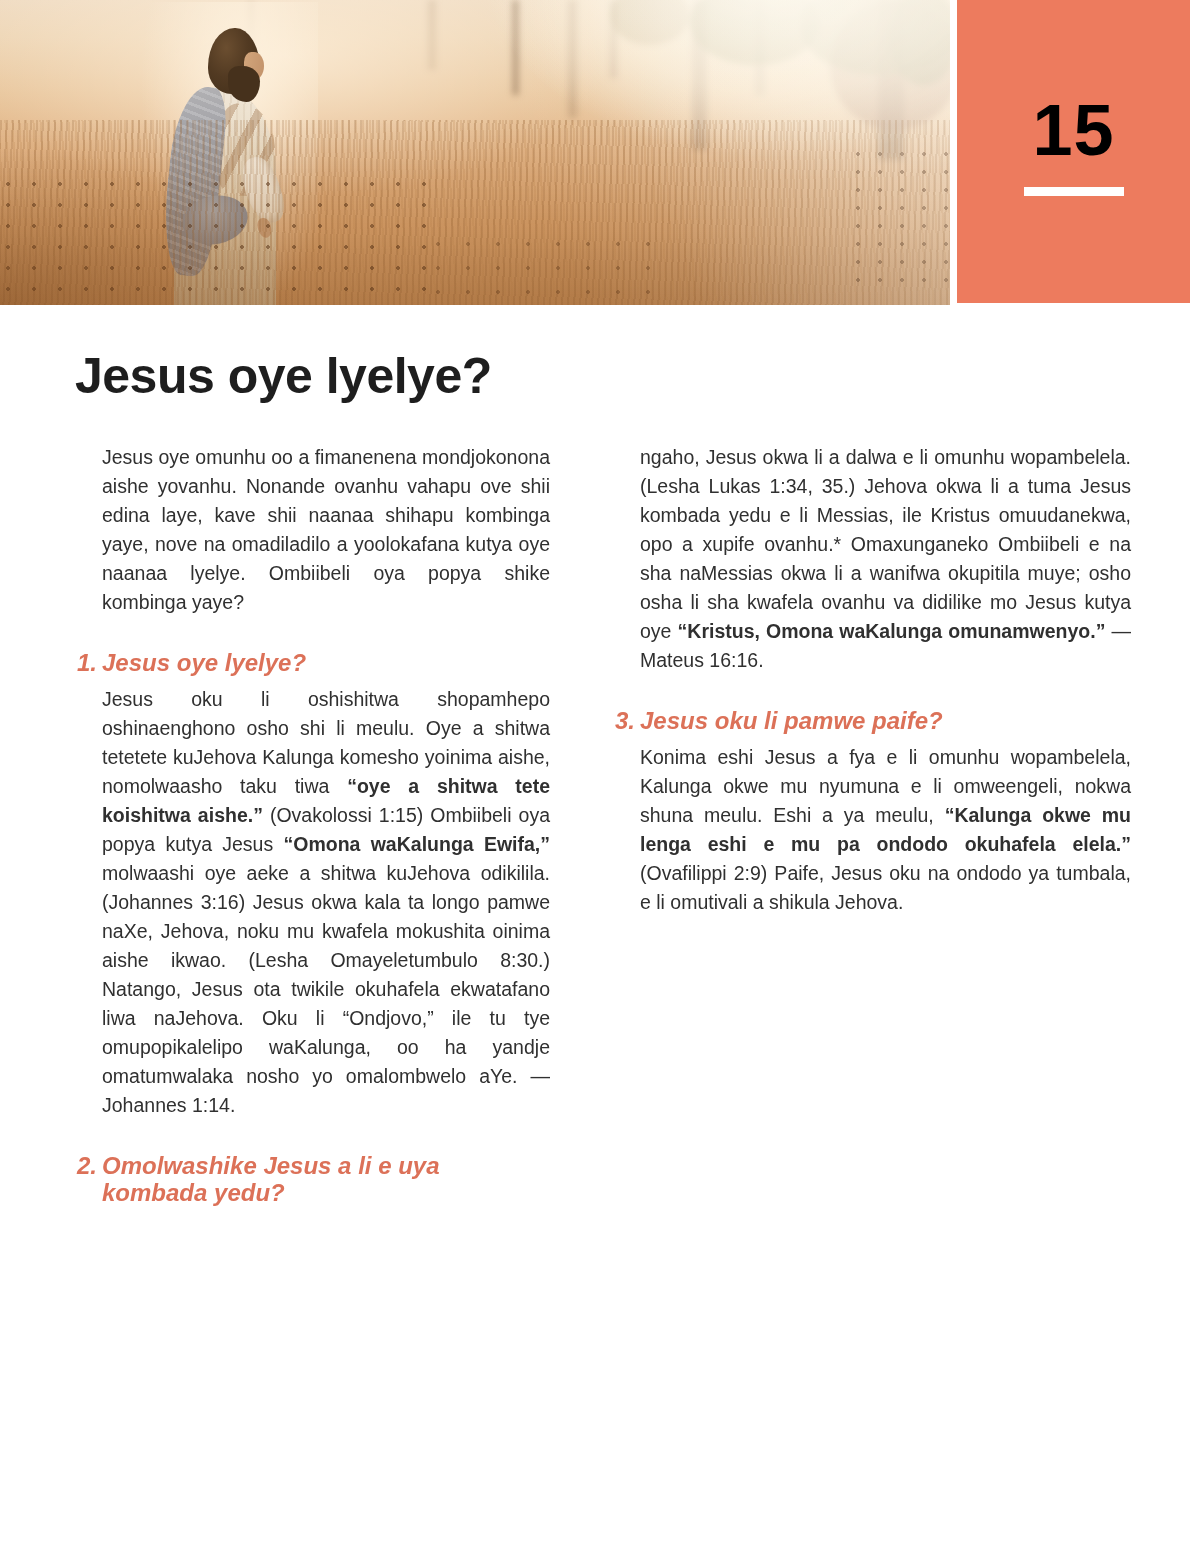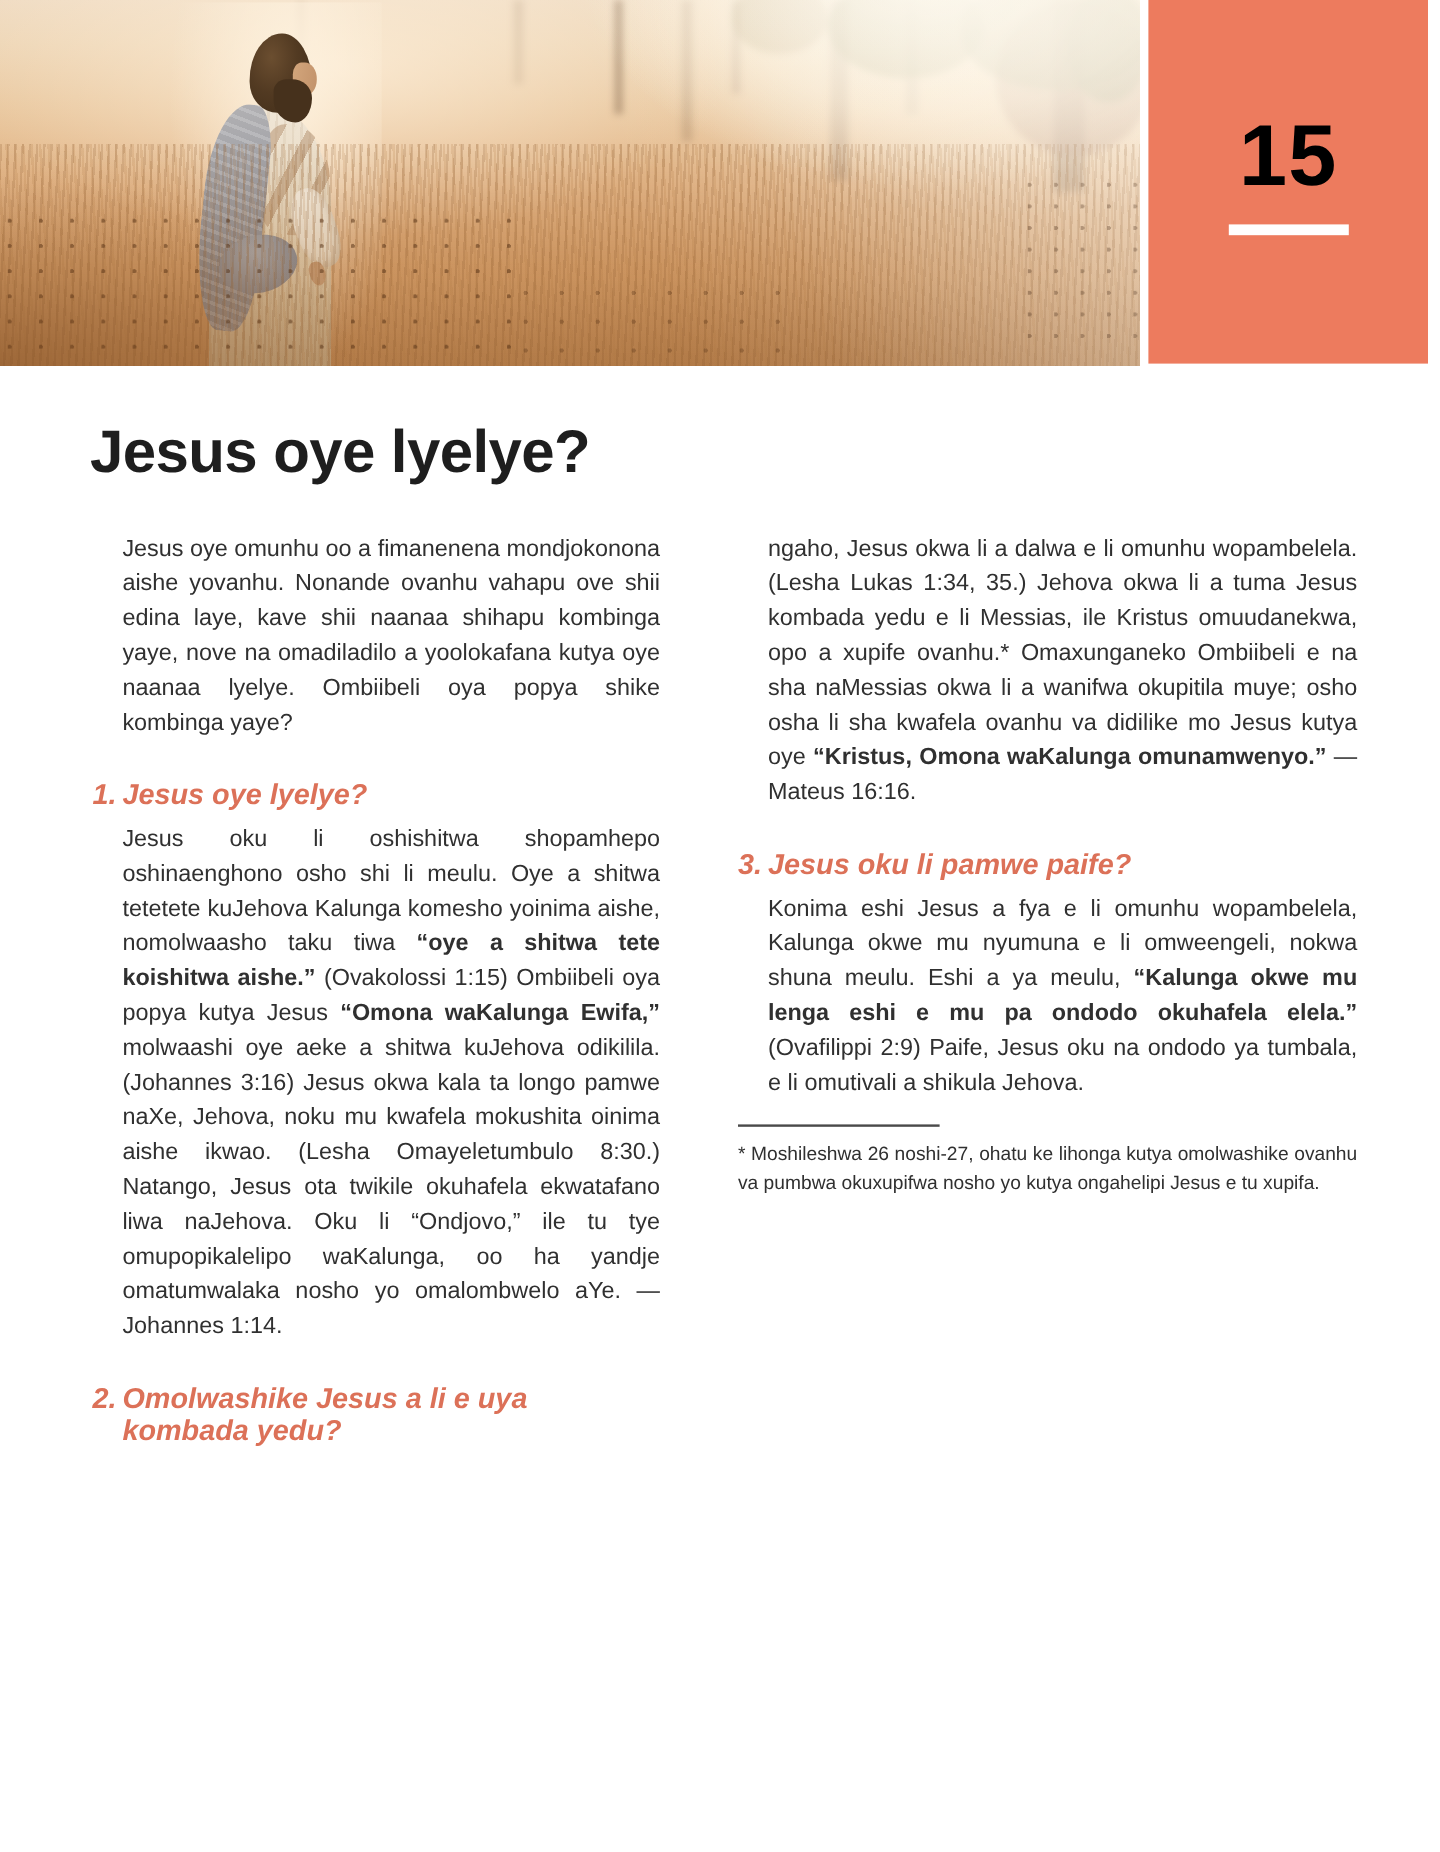--- a/index.html
+++ b/index.html
@@ -166,19 +166,15 @@
     <h3 class="sec-head"><span class="sec-num">2.</span><span class="sec-title">Omolwashike Jesus a li e uya
 kombada yedu?</span></h3>
   </div>
 
   <div class="col col-right">
     <p class="para"><span>ngaho, Jesus okwa li a dalwa e li omunhu wopambelela. (Lesha Lukas 1:34, 35.) Jehova okwa li a tuma Jesus kombada yedu e li Messias, ile Kristus omuudanekwa, opo a xupife ovanhu.* Omaxunganeko Ombiibeli e na sha naMessias okwa li a wanifwa okupitila muye; osho osha li sha kwafela ovanhu va didilike mo Jesus kutya oye </span><span class="bold">“Kristus, Omona waKalunga omunamwenyo.”</span><span> — Mateus 16:16.</span></p>
 
     <h3 class="sec-head"><span class="sec-num">3.</span><span class="sec-title">Jesus oku li pamwe paife?</span></h3>
     <p class="para"><span>Konima eshi Jesus a fya e li omunhu wopambelela, Kalunga okwe mu nyumuna e li omweengeli, nokwa shuna meulu. Eshi a ya meulu, </span><span class="bold">“Kalunga okwe mu lenga eshi e mu pa ondodo okuhafela elela.”</span><span> (Ovafilippi 2:9) Paife, Jesus oku na ondodo ya tumbala, e li omutivali a shikula Jehova.</span></p>
 
-    <div class="footnote-wrap">
-      <hr class="footnote-rule">
-      <p class="footnote-text">* Moshileshwa 26 noshi-27, ohatu ke lihonga kutya omolwashike ovanhu va pumbwa okuxupifwa nosho yo kutya ongahelipi Jesus e tu xupifa.</p>
-    </div>
   </div>
 
 </div>
 
 </body></html>

